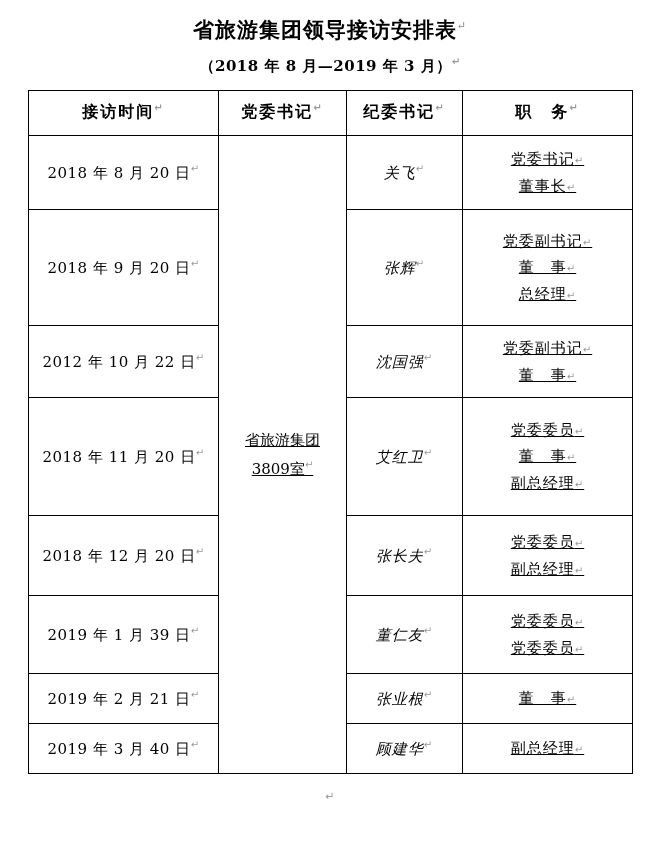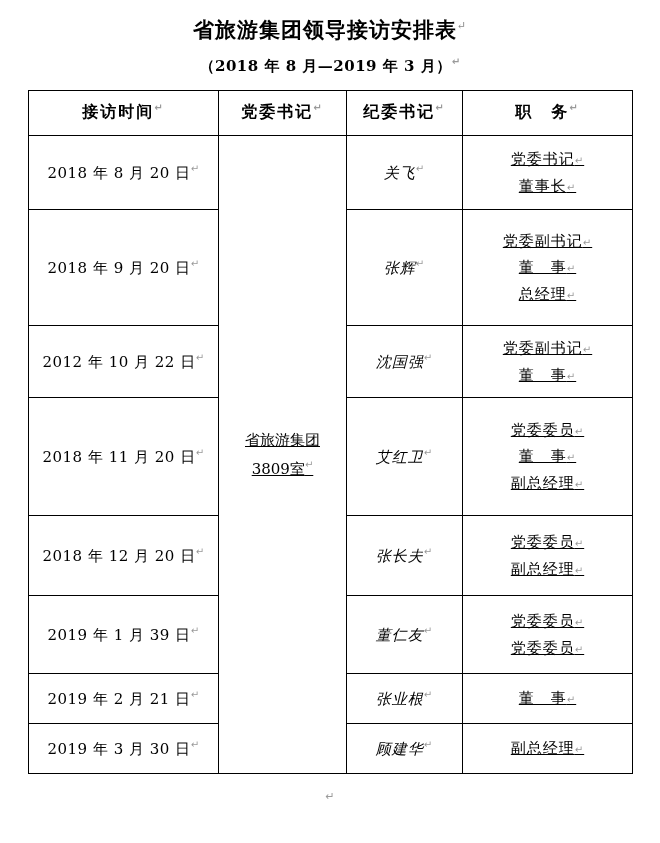--- a/index.html
+++ b/index.html
@@ -200,21 +200,21 @@
         </td>
       </tr>
       <tr class="r7">
         <td class="cell-time"><span>2019 年 2 月 21 日</span><span class="mark">↵</span></td>
         <td class="cell-leader"><span>张业根</span><span class="mark">↵</span></td>
         <td class="cell-duty">
           <span class="duty-line"><span>董　事</span><span class="mark-line">↵</span></span>
         </td>
       </tr>
       <tr class="r8">
-        <td class="cell-time"><span>2019 年 3 月 30 日</span><span class="mark">↵</span></td>
+        <td class="cell-time"><span>2019 年 3 月 40 日</span><span class="mark">↵</span></td>
         <td class="cell-leader"><span>顾建华</span><span class="mark">↵</span></td>
         <td class="cell-duty">
           <span class="duty-line"><span>副总经理</span><span class="mark-line">↵</span></span>
         </td>
       </tr>
     </tbody>
   </table>
 
   <div class="footer-mark">↵</div>
 

